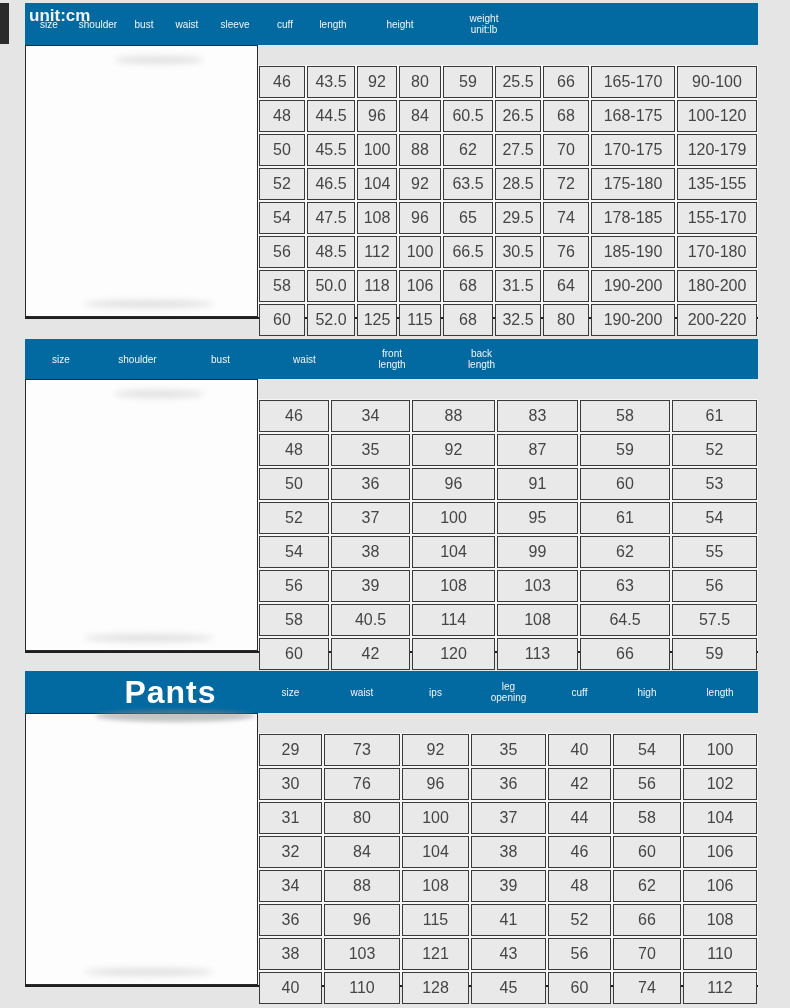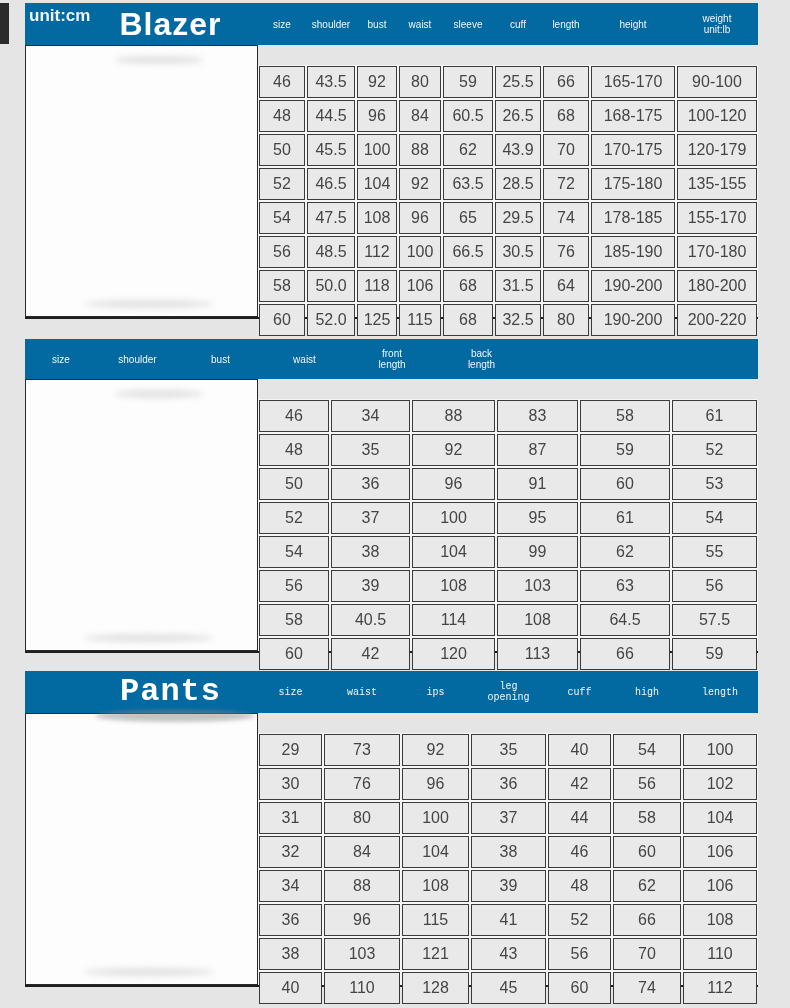--- a/index.html
+++ b/index.html
@@ -27,21 +27,21 @@
 
   .bar {
     background: #0369a1;
     color: #ffffff;
     display: flex;
     align-items: center;
     position: relative;
   }
   #sec-blazer .bar { height: 42px; }
   #sec-vest   .bar { height: 40px; }
-  #sec-pants  .bar { height: 42px; font-family: Liberation Mono, monospace; }
+  #sec-pants  .bar { height: 42px; }
 
   .unit-label {
     position: absolute;
     left: 4px; top: 3px;
     font-size: 17px;
     font-weight: bold;
     color: #f2f2f2;
   }
   .title-cell {
     flex: 0 0 233px;
@@ -121,21 +121,20 @@
   }
 </style>
 </head>
 <body>
 
 <div class="left-strip"></div>
 
 <section class="section" id="sec-blazer">
   <div class="bar">
     <span class="unit-label">unit:cm</span>
-    <div class="title-cell">Blazer</div>
     <div class="col-heads" style="grid-template-columns: 48px 50px 42px 44px 52px 48px 48px 86px 82px;">
         <div class="col-head">size</div>
         <div class="col-head">shoulder</div>
         <div class="col-head">bust</div>
         <div class="col-head">waist</div>
         <div class="col-head">sleeve</div>
         <div class="col-head">cuff</div>
         <div class="col-head">length</div>
         <div class="col-head">height</div>
         <div class="col-head">weight
@@ -164,21 +163,21 @@
         <div class="cell">60.5</div>
         <div class="cell">26.5</div>
         <div class="cell">68</div>
         <div class="cell">168-175</div>
         <div class="cell">100-120</div>
         <div class="cell">50</div>
         <div class="cell">45.5</div>
         <div class="cell">100</div>
         <div class="cell">88</div>
         <div class="cell">62</div>
-        <div class="cell">43.9</div>
+        <div class="cell">27.5</div>
         <div class="cell">70</div>
         <div class="cell">170-175</div>
         <div class="cell">120-179</div>
         <div class="cell">52</div>
         <div class="cell">46.5</div>
         <div class="cell">104</div>
         <div class="cell">92</div>
         <div class="cell">63.5</div>
         <div class="cell">28.5</div>
         <div class="cell">72</div>

